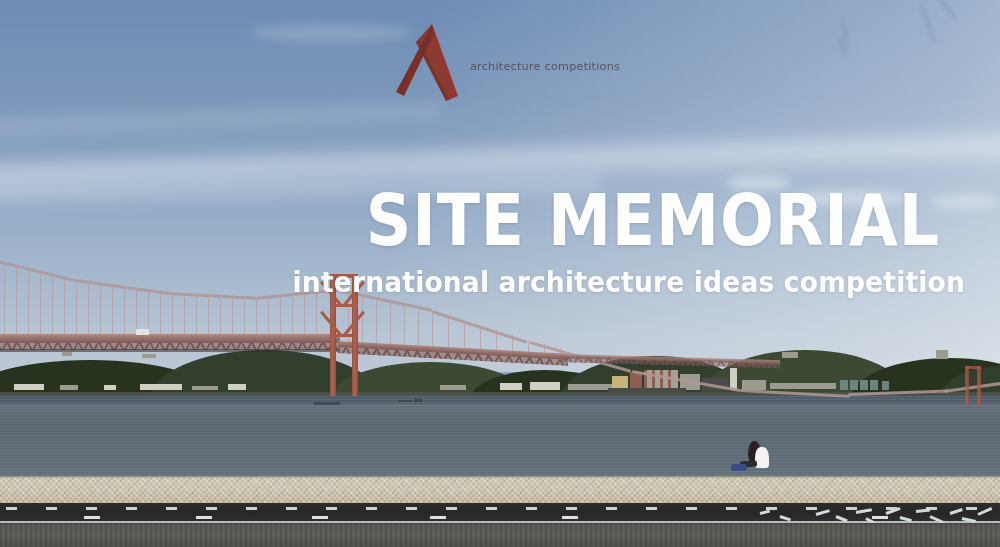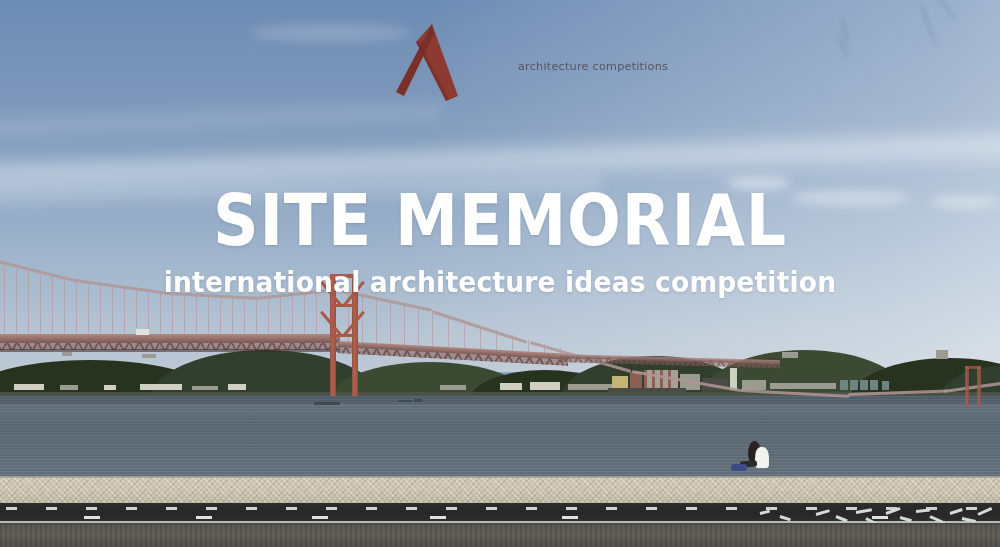--- a/index.html
+++ b/index.html
@@ -180,27 +180,26 @@
     font-family:"DejaVu Sans", sans-serif;
     font-size:29px; font-weight:400; letter-spacing:2.2px;
     color:#5e3538; line-height:1; white-space:nowrap;
     opacity:.92;
   }
   .logo-tag {
     font-family:"DejaVu Sans", sans-serif;
     font-size:11.2px; font-weight:400; letter-spacing:.25px;
     color:#514c58; line-height:1; margin-top:7px; white-space:nowrap;
     opacity:.9;
-    margin-left:48px;
   }
 
   
   .headline {
     position:absolute; left:0; top:186px; width:1000px;
-    text-align:center; pointer-events:none;
+    text-align:right; pointer-events:none;
   }
   .title {
     font-family:"DejaVu Sans", sans-serif;
     font-weight:700;
     font-size:72px;
     line-height:.96;
     letter-spacing:1px;
     color:#ffffff;
     transform:scaleX(.88);
     text-shadow:0 1px 3px rgba(40,55,75,.18);

